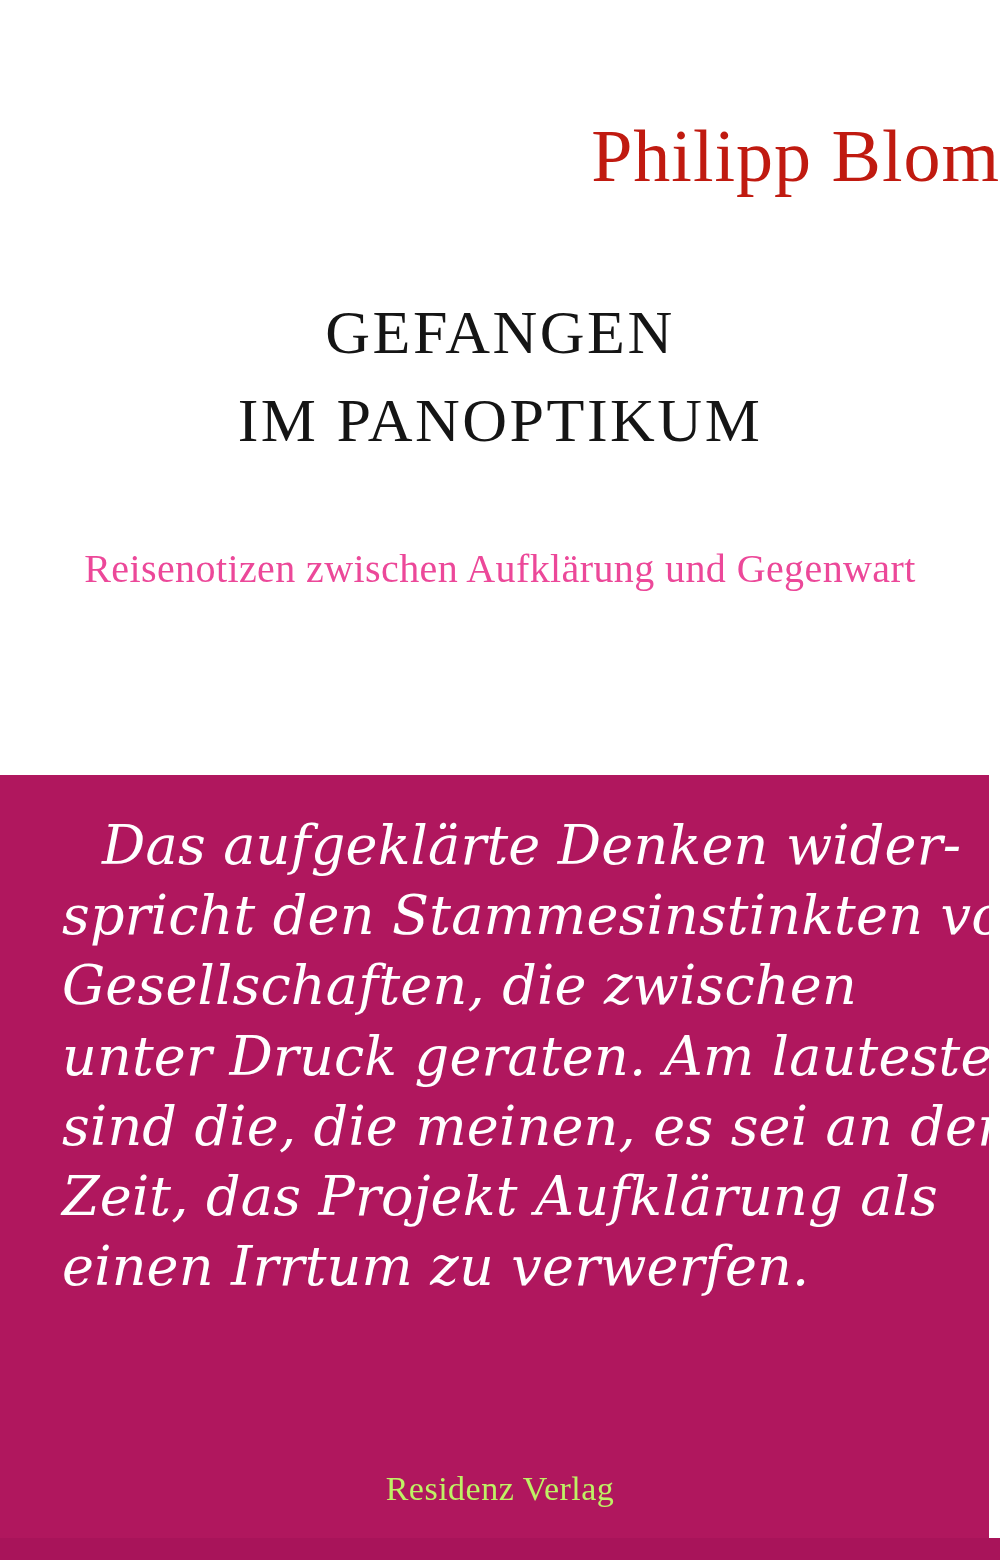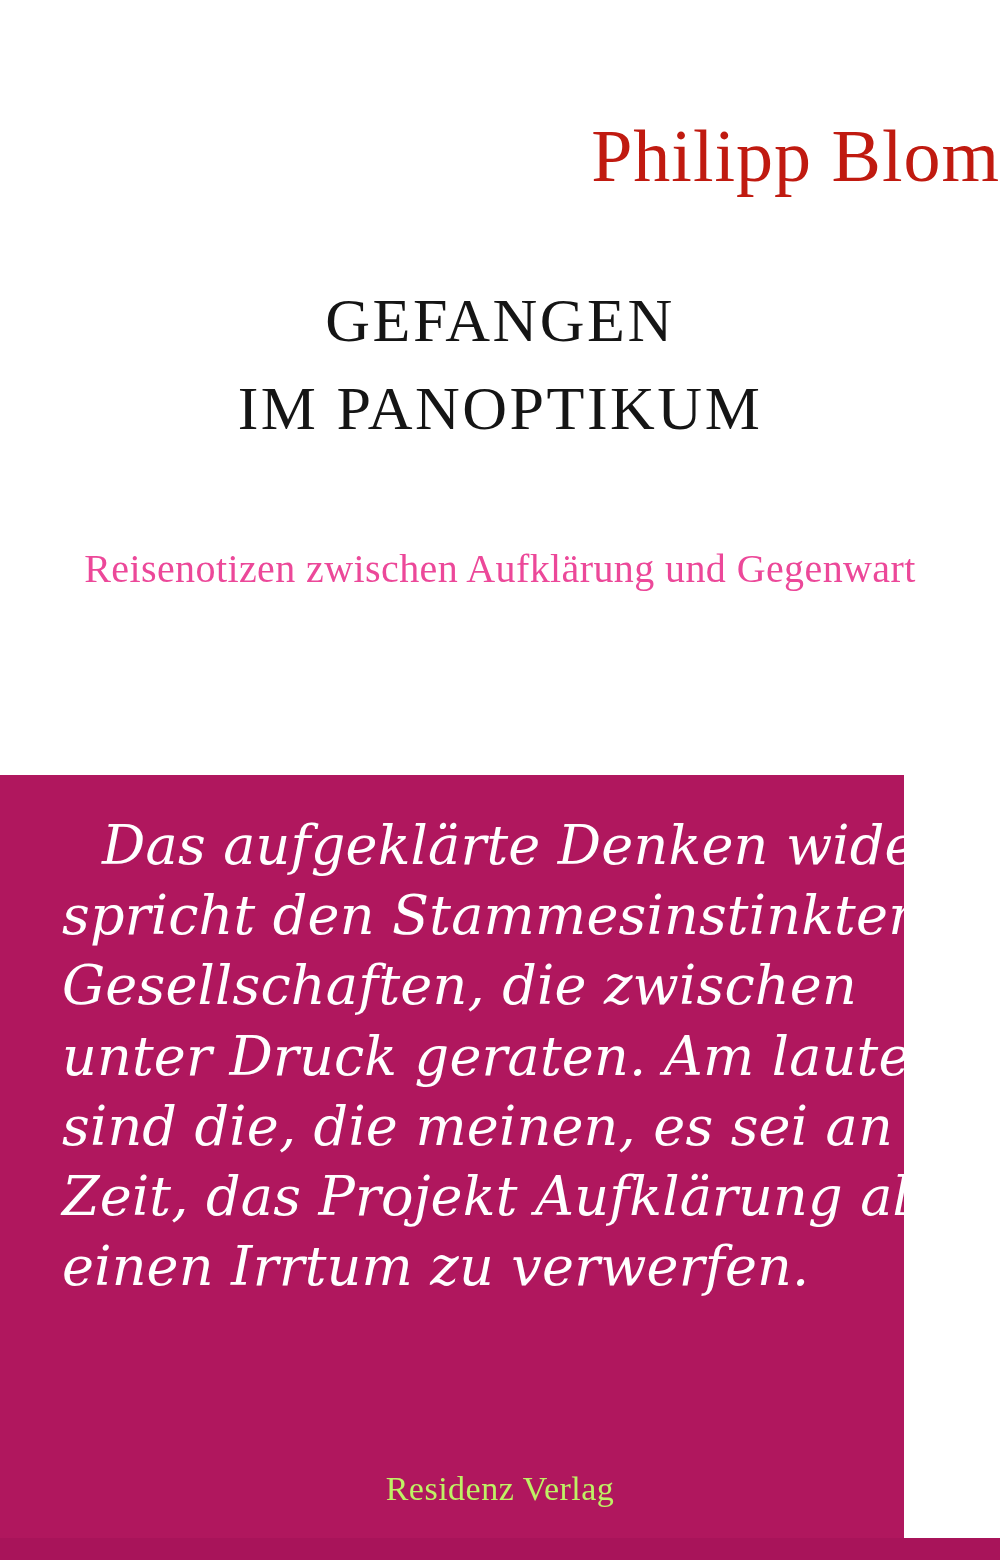--- a/index.html
+++ b/index.html
@@ -36,21 +36,21 @@
     width: 1000px;
     text-align: center;
     color: #c01a10;
     font-family: "Liberation Serif", serif;
     font-size: 74px;
     letter-spacing: 1px;
     line-height: 1.05;
   }
   .title {
     position: absolute;
-    top: 276px;
+    top: 288px;
     left: 0;
     width: 1000px;
     text-align: center;
     color: #151515;
     font-family: "Liberation Serif", serif;
     font-size: 62px;
     letter-spacing: 2.5px;
     line-height: 1.42;
     font-weight: 400;
   }
@@ -68,21 +68,21 @@
     font-family: "Liberation Serif", serif;
     font-size: 40px;
     letter-spacing: 0.4px;
     line-height: 1.3;
   }
   
   .panel {
     position: absolute;
     top: 775px;
     left: 0;
-    width: 904px;
+    width: 989px;
     height: 785px;
     background: #b0175e;
   }
   .panel-bottom-strip {
     position: absolute;
     bottom: 0;
     left: 0;
     width: 1000px;
     height: 22px;
     background: #a8145a;

